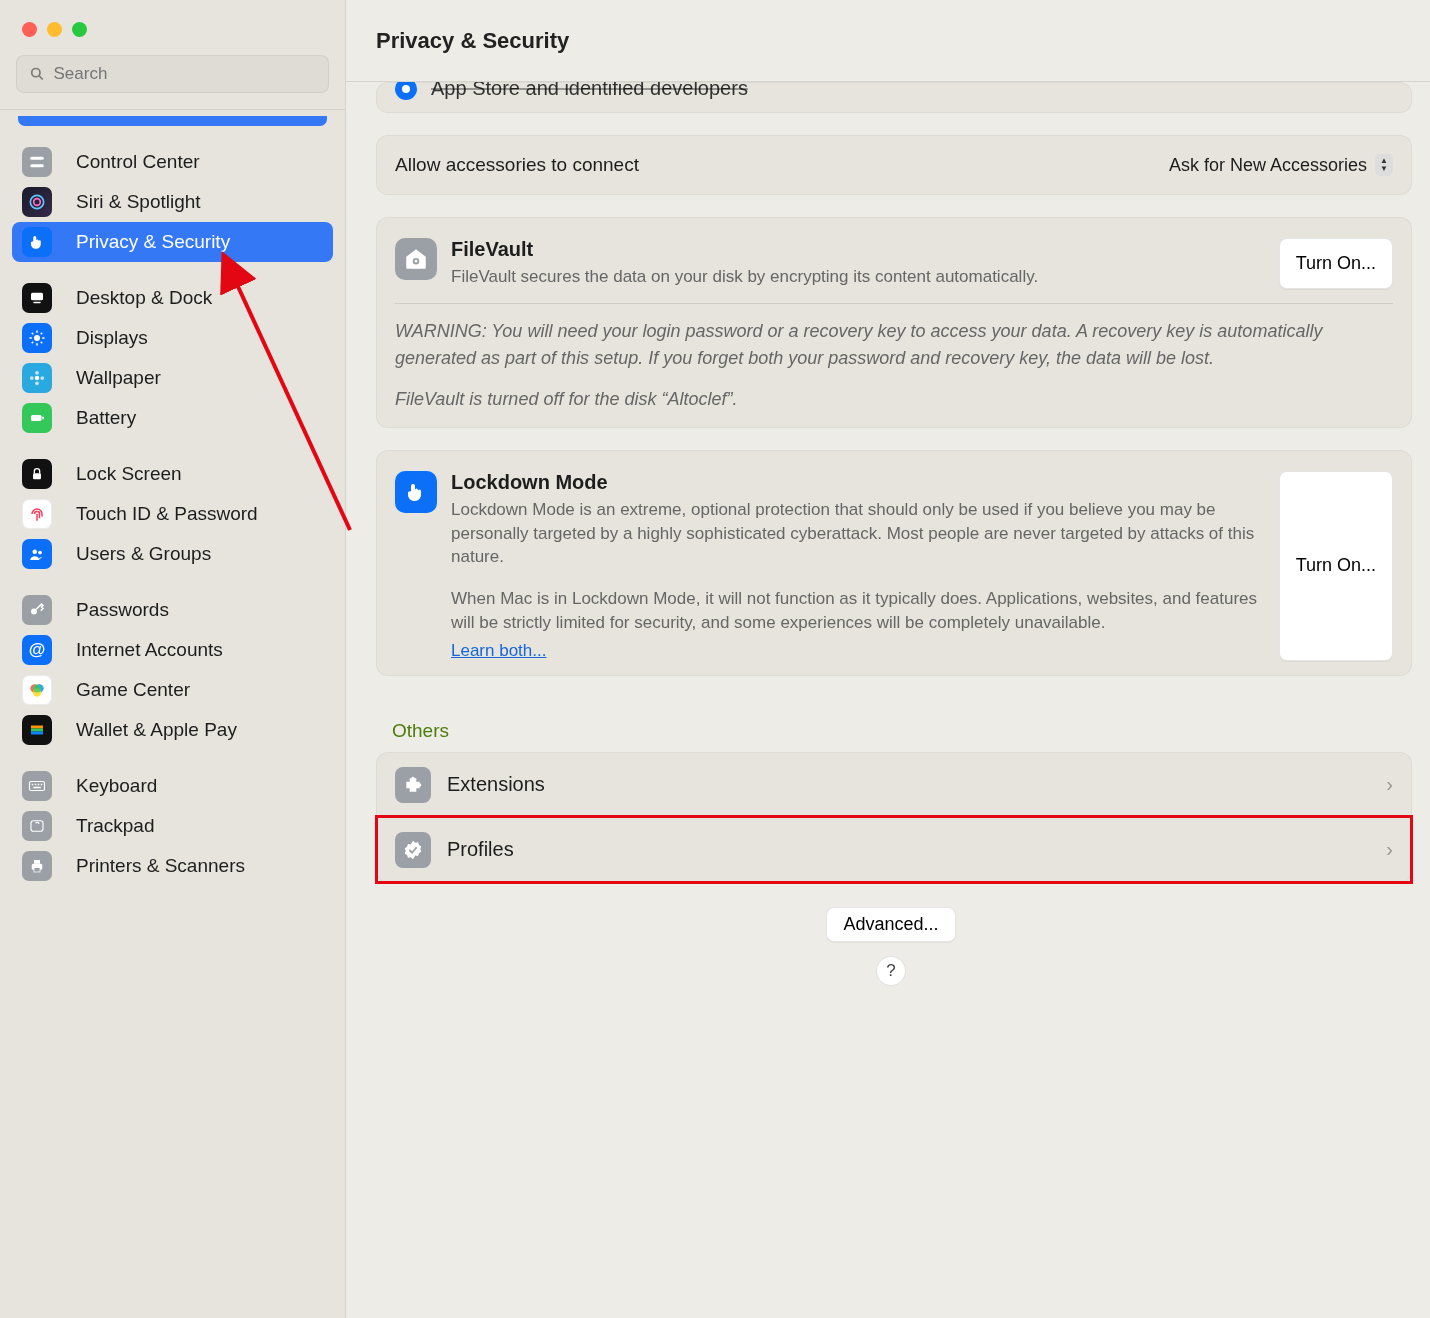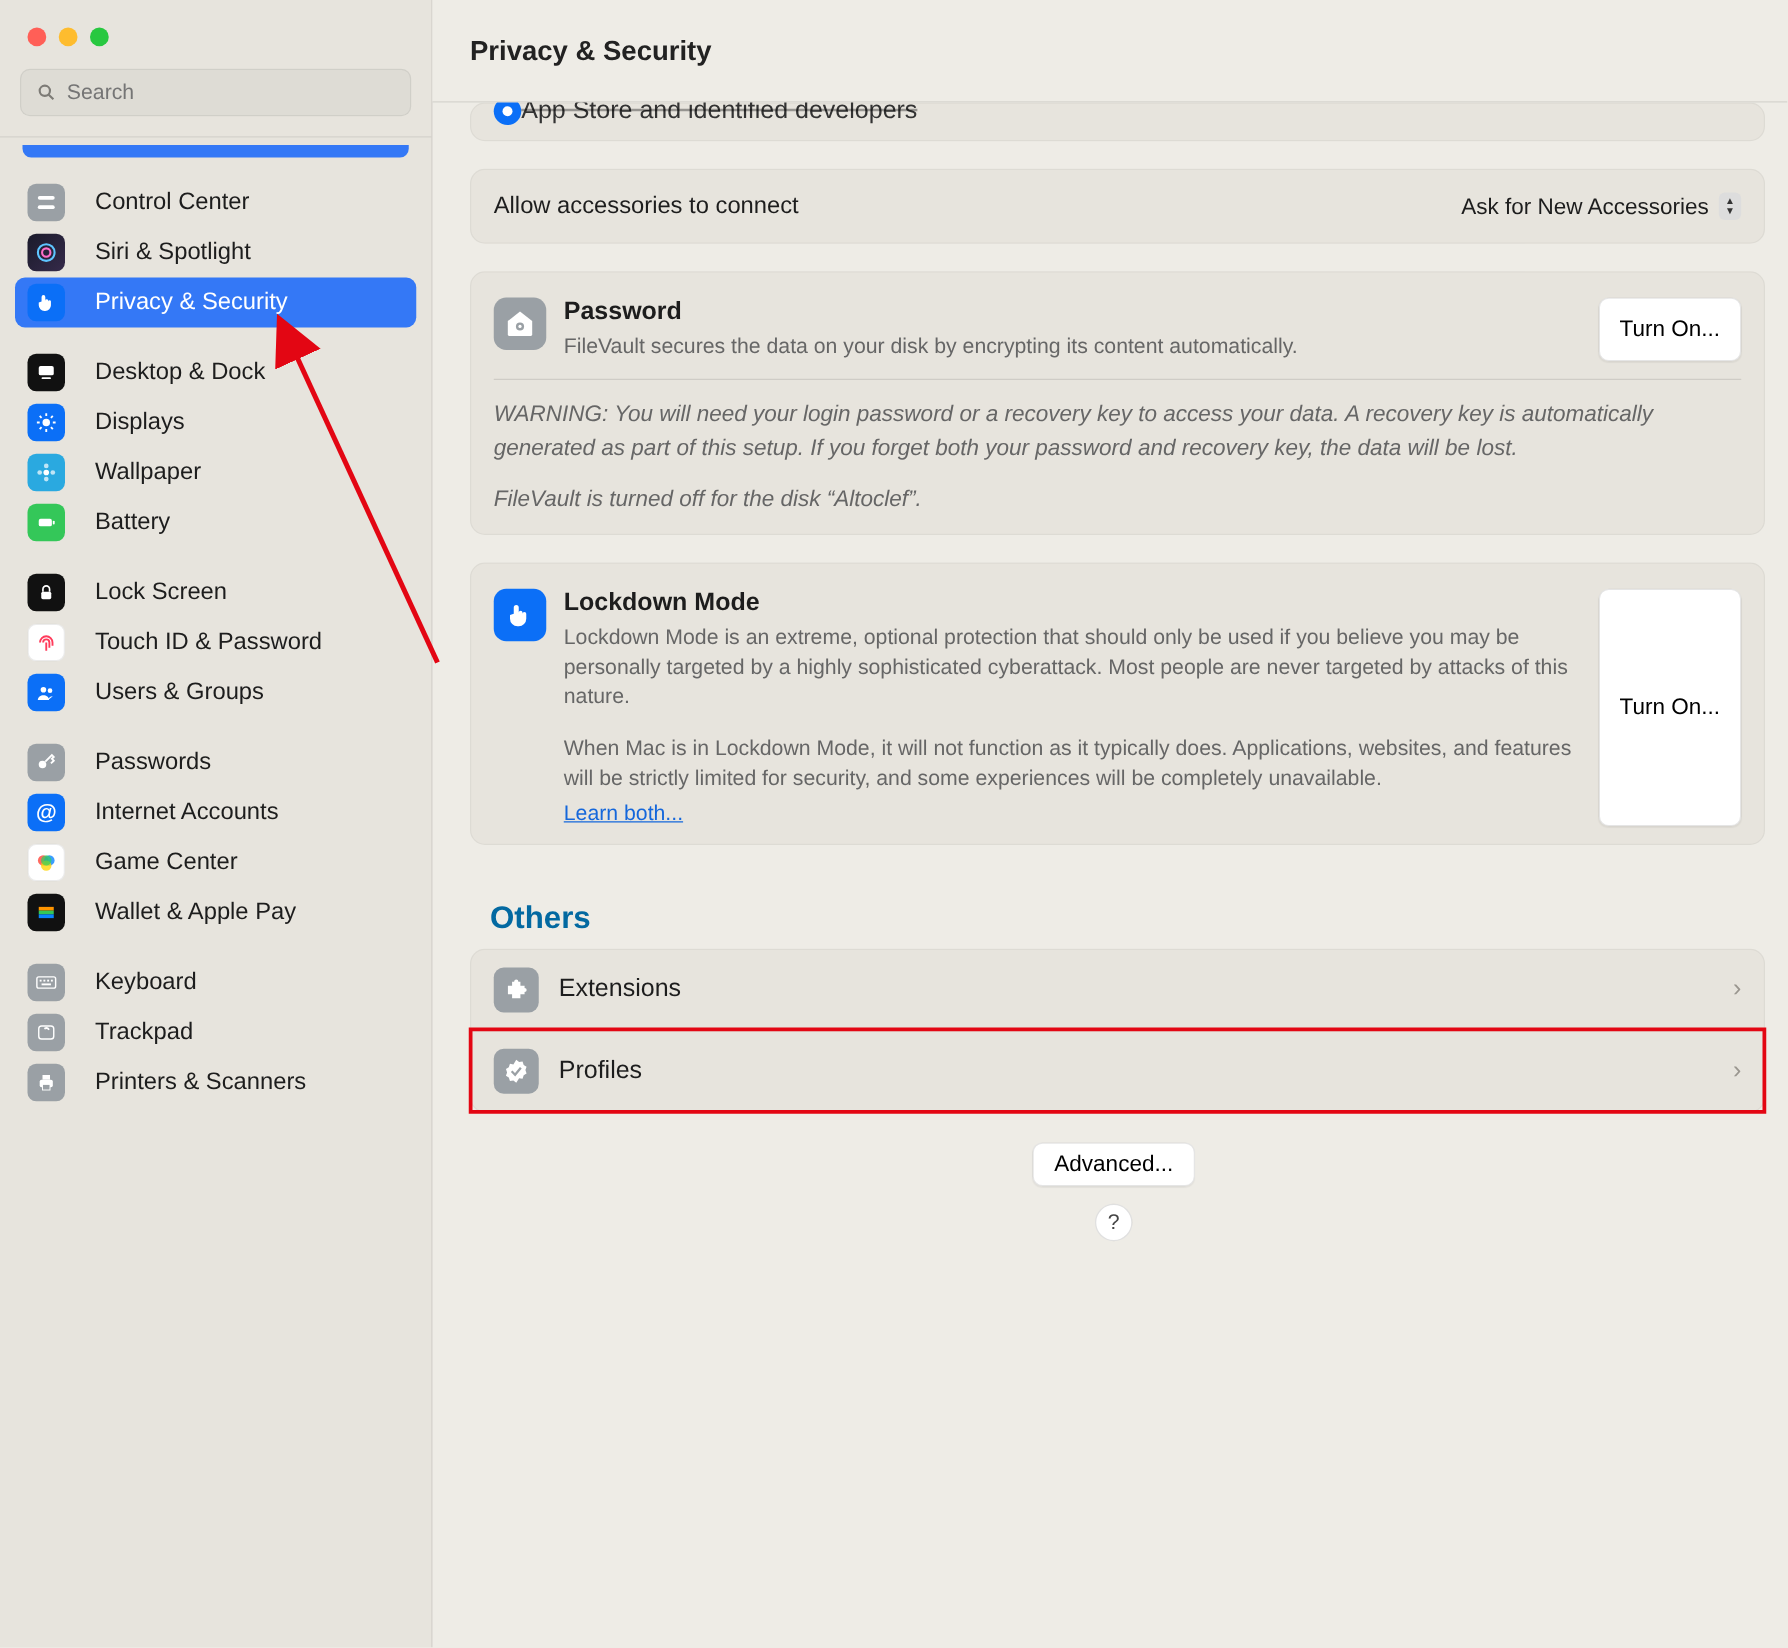--- a/index.html
+++ b/index.html
@@ -66,21 +66,21 @@
 
 .card {
   background: #e7e4dd;
   border: 1px solid rgba(0,0,0,0.04);
   border-radius: 12px;
   margin-bottom: 22px;
 }
 .card-peek {
   margin-top: -22px;
   padding: 16px 18px 12px 18px;
-  display: flex; align-items: center; 
+  display: flex; align-items: center; gap: 14px;
 }
 .radio-dot {
   width: 22px; height: 22px; border-radius: 50%;
   background: #0b6ff7; display: flex; align-items: center; justify-content: center;
 }
 .radio-dot::after {
   content: ""; width: 8px; height: 8px; border-radius: 50%;
   background: #fff;
 }
 
@@ -120,21 +120,21 @@
   font-size: 18px;
   box-shadow: 0 1px 1px rgba(0,0,0,0.05);
   white-space: nowrap;
 }
 
 .divider { height: 1px; background: rgba(0,0,0,0.1); margin: 0 18px; }
 .fv-warning { padding: 14px 18px; font-size: 18px; color: #666; line-height: 1.5; font-style: italic; }
 
 .learn-more { color: #1567db; font-size: 17px; }
 
-.section-heading { font-size: 25px; font-weight: 700; color: #0369a1; padding: 22px 6px 10px 16px; }
+.section-heading { font-size: 19px; font-weight: 400; color: #4d7c0f; padding: 22px 6px 10px 16px; }
 
 .list-card {
   background: #e7e4dd;
   border: 1px solid rgba(0,0,0,0.04);
   border-radius: 12px;
 }
 .list-row {
   display: flex; align-items: center; gap: 16px;
   padding: 14px 18px; font-size: 20px; color: #1d1d1d;
 }
@@ -409,21 +409,21 @@
     <div class="card">
       <div class="fv-top">
         <div class="fv-icon" style="background:#9aa0a5;">
           <svg width="26" height="26" viewBox="0 0 24 24" fill="#fff">
               <path d="M3 10l9-7 9 7v10a1 1 0 01-1 1H4a1 1 0 01-1-1V10z"></path>
               <circle cx="12" cy="14" r="3" fill="#9aa0a5"></circle>
               <circle cx="12" cy="14" r="1.2" fill="#fff"></circle>
             </svg>
         </div>
         <div class="fv-body">
-          <div class="fv-title">Password</div>
+          <div class="fv-title">FileVault</div>
           <div class="fv-desc">FileVault secures the data on your disk by encrypting its content automatically.</div>
         </div>
         <button class="btn">Turn On...</button>
       </div>
       <div class="divider"></div>
       <div class="fv-warning">WARNING: You will need your login password or a recovery key to access your data. A recovery key is automatically generated as part of this setup. If you forget both your password and recovery key, the data will be lost.</div>
       <div class="fv-warning" style="padding-top:0;">FileVault is turned off for the disk “Altoclef”.</div>
     </div>
 
     <div class="card">

